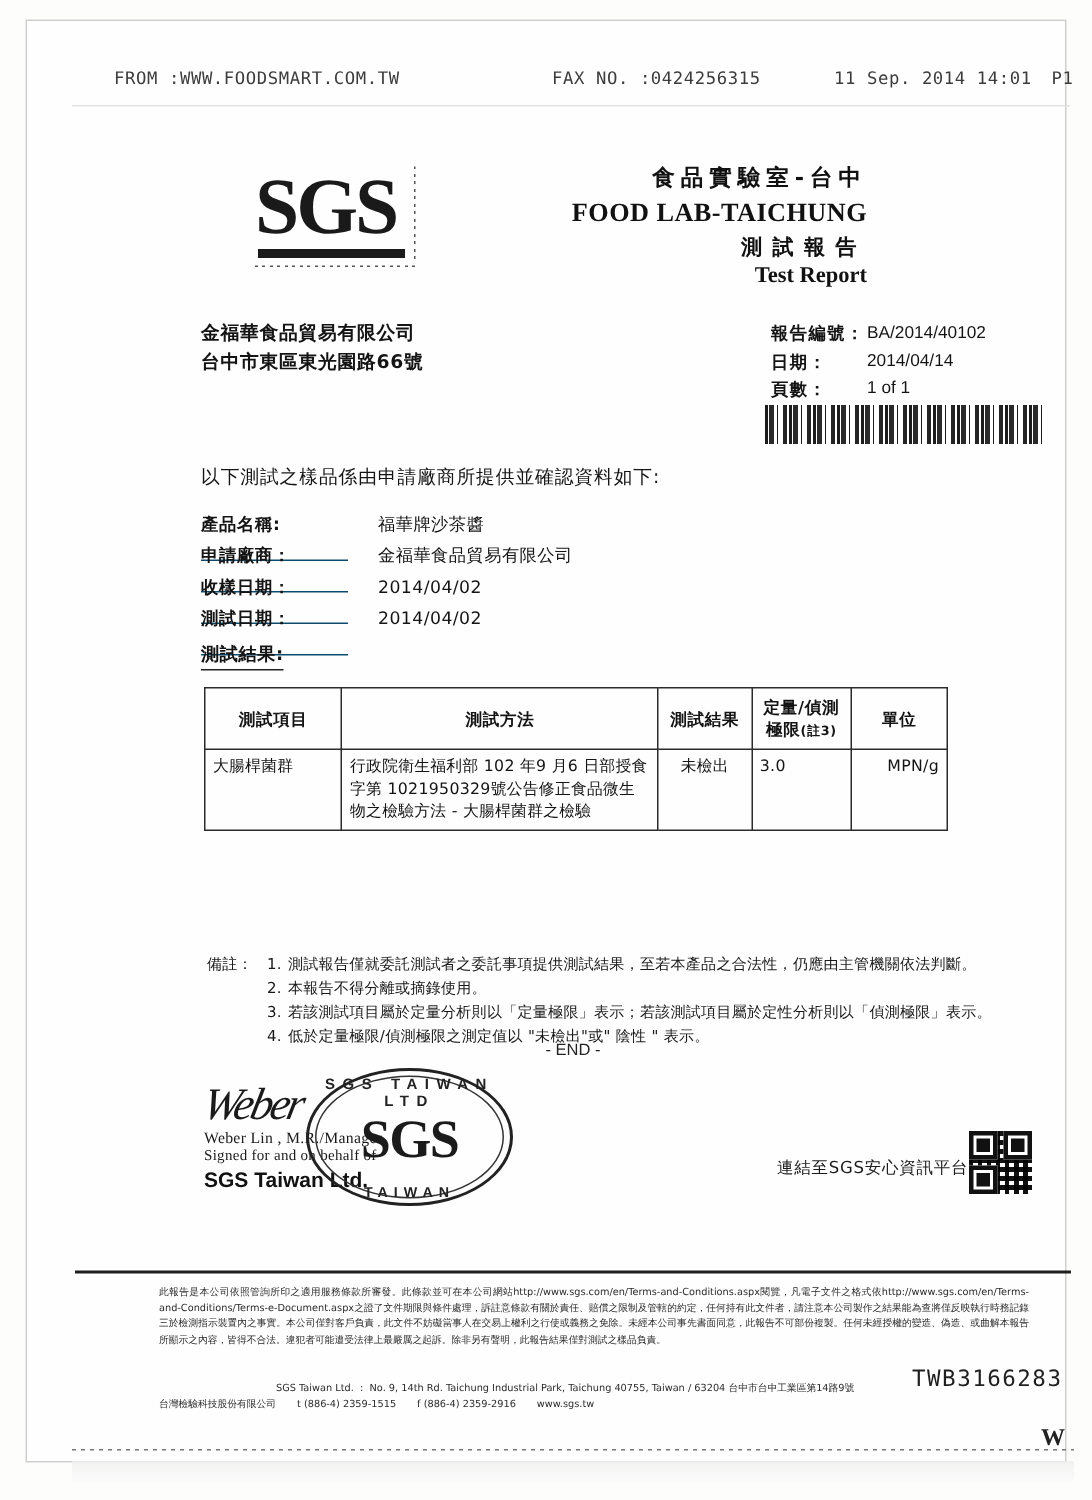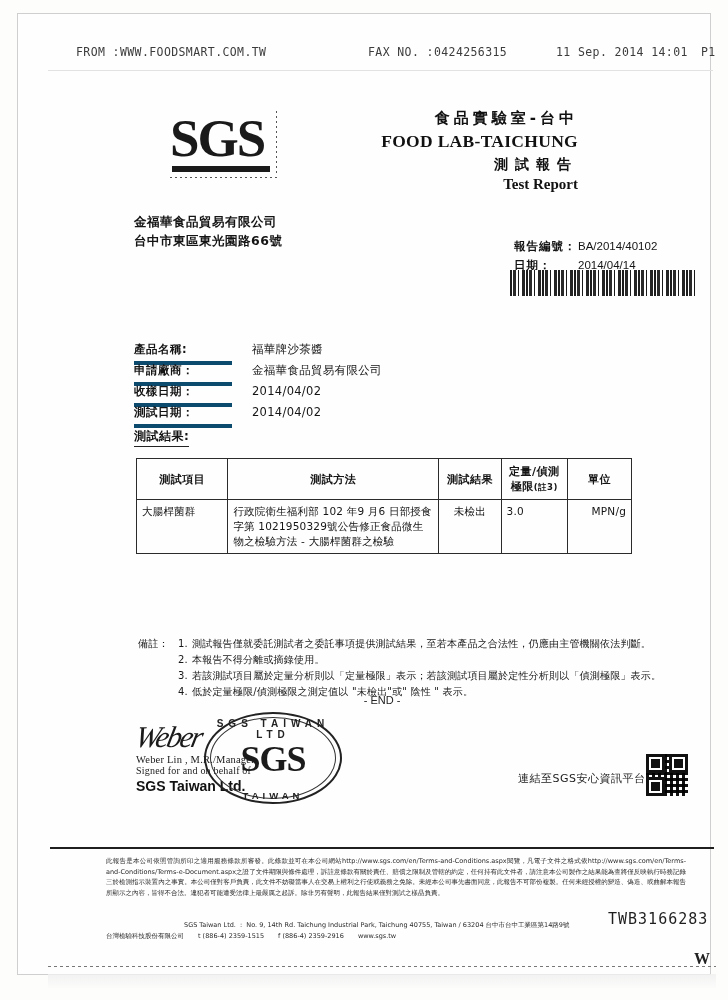--- a/index.html
+++ b/index.html
@@ -22,34 +22,34 @@
            background:repeating-linear-gradient(90deg,#555 0 2px,transparent 2px 5px);}
   
   .titleblk{position:absolute;left:300px;top:95px;width:260px;text-align:right;color:#111;}
   .t-cn1{font-family:"DejaVu Sans",sans-serif;font-size:15px;letter-spacing:4px;font-weight:600;}
   .t-en1{font-family:"Liberation Serif",serif;font-size:17.5px;font-weight:bold;letter-spacing:.3px;margin-top:3px;}
   .t-cn2{font-family:"DejaVu Sans",sans-serif;font-size:14px;letter-spacing:7px;font-weight:600;margin-top:4px;}
   .t-en2{font-family:"Liberation Serif",serif;font-size:15px;font-weight:bold;margin-top:2px;}
   
   .client{position:absolute;left:116px;top:198px;font-family:"DejaVu Sans",sans-serif;font-size:12.5px;
           font-weight:600;color:#141414;line-height:19px;letter-spacing:.5px;}
-  .meta{position:absolute;left:496px;top:199px;font-size:11.5px;color:#141414;line-height:18.5px;margin-top:24px;}
+  .meta{position:absolute;left:496px;top:199px;font-size:11.5px;color:#141414;line-height:18.5px;}
   .meta .row{display:flex;}
   .meta .k{font-family:"DejaVu Sans",sans-serif;font-weight:600;width:64px;letter-spacing:1px;}
   .meta .v{font-family:"Liberation Sans",sans-serif;}
   .barcode{position:absolute;left:492px;top:256px;width:188px;height:26px;
     background:repeating-linear-gradient(90deg,#1c1c1c 0 2px,#fff 2px 3px,#2a2a2a 3px 6px,#fff 6px 8px,
     #1c1c1c 8px 9px,#fff 9px 12px,#242424 12px 15px,#fff 15px 16px);}
   .intro{position:absolute;left:116px;top:296px;font-family:"DejaVu Sans",sans-serif;font-size:12.5px;
          color:#141414;letter-spacing:.6px;}
   
   .sinfo{position:absolute;left:116px;top:328px;width:420px;font-size:11.5px;color:#141414;}
   .sinfo .srow{display:flex;height:21px;align-items:flex-start;}
   .sinfo .sk{font-family:"DejaVu Sans",sans-serif;font-weight:600;width:98px;
-             border-bottom:4px solid #0c4a6e;letter-spacing:.5px;padding-bottom:4px;}
+             border-bottom:1px solid #0c4a6e;letter-spacing:.5px;padding-bottom:16px;}
   .sinfo .sv{font-family:"DejaVu Sans",sans-serif;margin-left:20px;letter-spacing:.3px;}
   .resultlbl{position:absolute;left:116px;top:414px;font-family:"DejaVu Sans",sans-serif;font-size:12px;
              font-weight:600;color:#141414;border-bottom:1px solid #222;padding-bottom:1px;letter-spacing:.5px;}
   
   table.rt{position:absolute;left:118px;top:444px;width:496px;border-collapse:collapse;
            font-family:"DejaVu Sans",sans-serif;color:#141414;}
   table.rt th,table.rt td{border:1px solid #2b2b2b;padding:4px 5px;vertical-align:top;}
   table.rt th{font-size:11px;font-weight:600;text-align:center;vertical-align:middle;height:32px;letter-spacing:.5px;}
   table.rt td{font-size:10.5px;line-height:15px;letter-spacing:.2px;}
   .c-item{width:92px;} .c-method{width:222px;} .c-res{width:58px;text-align:center;margin-top:24px;}
@@ -146,20 +146,21 @@
         <span class="v">2014/04/14</span>
       </div>
       <div class="row">
         <span class="k">頁數：</span>
         <span class="v">1 of 1</span>
       </div>
     </div>
 
     <div class="barcode"></div>
 
+    <div class="intro">以下測試之樣品係由申請廠商所提供並確認資料如下:</div>
 
     <div class="sinfo">
       <div class="srow">
         <span class="sk">產品名稱:</span>
         <span class="sv">福華牌沙茶醬</span>
       </div>
       <div class="srow">
         <span class="sk">申請廠商：</span>
         <span class="sv">金福華食品貿易有限公司</span>
       </div>

